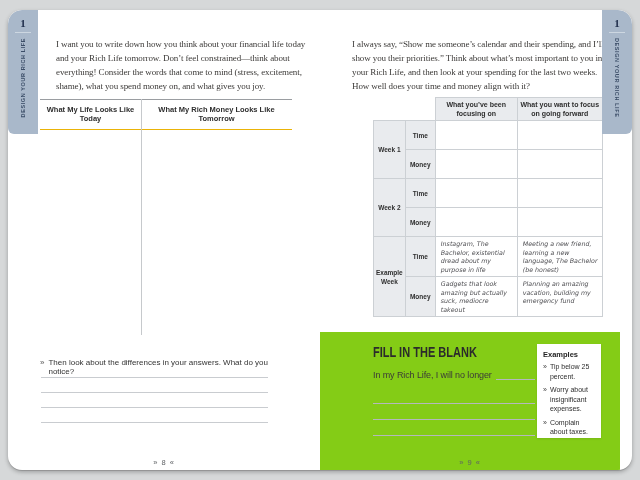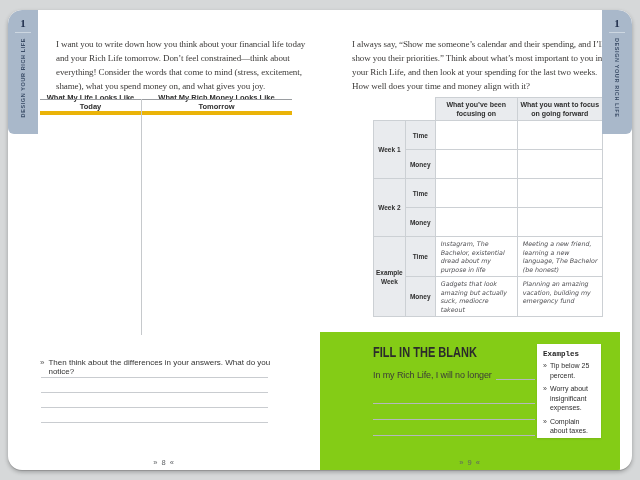--- a/index.html
+++ b/index.html
@@ -40,21 +40,21 @@
     position:absolute; top:27px; width:254px;
     font-family:"Liberation Serif","DejaVu Serif",serif;
     font-size:9px; letter-spacing:-0.1px; line-height:14px; color:#3c3a38;
   }
   .intro-left  { left:48px; }
   .intro-right { left:344px; }
 
   
   .tchart { position:absolute; left:32px; top:89px; width:252px; height:236px; }
   .tchart-rule-top { position:absolute; left:0; right:0; top:0; border-top:1px solid #9a9da1; }
-  .tchart-hdr-row { position:absolute; left:0; right:0; top:0; height:16px; display:flex; align-items:flex-end; border-bottom:4px solid #eab308; }
+  .tchart-hdr-row { position:absolute; left:0; right:0; top:0; height:31px; display:flex; align-items:center; border-bottom:1px solid #eab308; }
   .tchart-hdr { font-size:7.5px; font-weight:bold; color:#2e2e2e; text-align:center; }
   .tchart-hdr.c1 { width:101px; }
   .tchart-hdr.c2 { flex:1; }
   .tchart-vdiv { position:absolute; left:101px; top:0; bottom:0; width:1px; background:#c6c9cc; }
 
   
   .prompt {
     position:absolute; left:32px; top:348px; width:248px;
     display:flex; gap:4px; font-size:8px; color:#333;
   }
@@ -102,21 +102,21 @@
   }
   .fill-sentence .blank { flex:1; border-bottom:1px solid #b4b8bc; margin-left:4px; }
   .fill-lines { position:absolute; left:53px; top:56px; width:162px; }
   .fill-lines .line { height:16px; border-bottom:1px solid #b4b8bc; }
 
   .examples-box {
     position:absolute; left:217px; top:12px; width:64px; height:94px;
     background:#ffffff; padding:6px 4px 4px 6px;
     box-shadow:0 1px 2px rgba(0,0,0,.10);
   }
-  .examples-title { font-size:7.5px; font-weight:bold; color:#1f1f1f; margin-bottom:3px;font-family:Liberation Mono, monospace; }
+  .examples-title { font-size:7.5px; font-weight:bold; color:#1f1f1f; margin-bottom:3px; }
   .example-item { display:flex; gap:3px; font-size:7px; line-height:9.5px; color:#2e2e2e; margin-bottom:4px; }
   .example-marker { color:#444; flex:0 0 auto; }
 </style>
 </head>
 <body>
 
 <div class="spread">
 
   <div class="tab tab-left">
     <div class="tab-number">1</div>
@@ -130,21 +130,21 @@
     <div class="tchart-hdr-row">
       <div class="tchart-hdr c1">What My Life Looks Like Today</div>
       <div class="tchart-hdr c2">What My Rich Money Looks Like Tomorrow</div>
     </div>
     <div class="tchart-rule-top"></div>
     <div class="tchart-vdiv"></div>
   </div>
 
   <div class="prompt">
     <span class="prompt-marker">»</span>
-    <span>Then think about the differences in your answers. What do you notice?</span>
+    <span>Then look about the differences in your answers. What do you notice?</span>
   </div>
 
   <div class="answer-lines">
     <div class="line"></div>
     <div class="line"></div>
     <div class="line"></div>
     <div class="line"></div>
   </div>
 
   <div class="pagenum pagenum-left">» 8 «</div>

